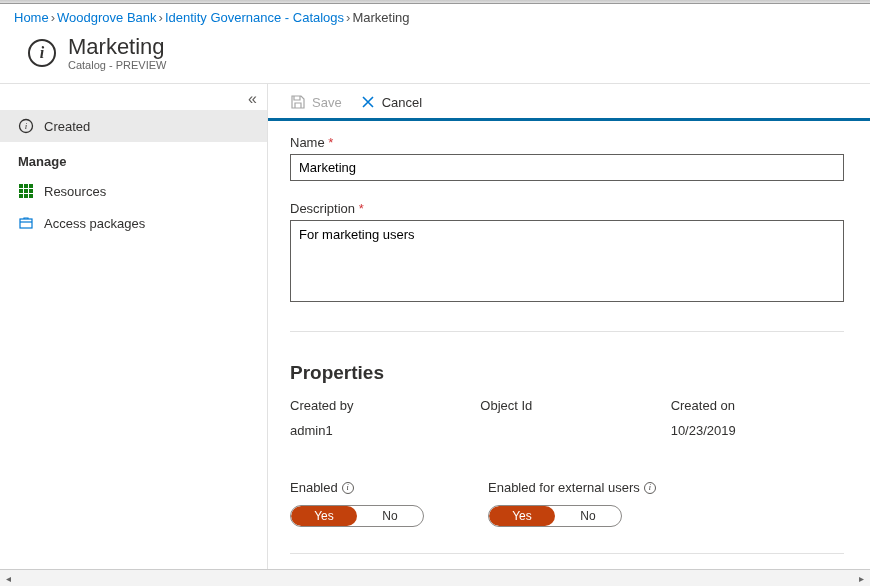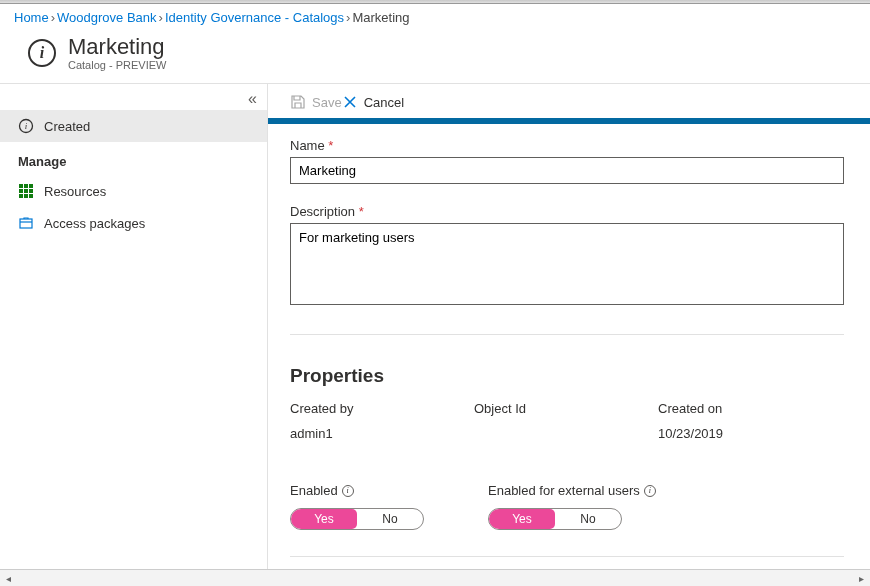--- a/index.html
+++ b/index.html
@@ -16,41 +16,41 @@
   hr.thin { border: none; border-top: 1px solid #e1e1e1; }
   .body { display: flex; height: calc(100% - 90px); }
   .sidebar { width: 268px; border-right: 1px solid #e1e1e1; position: relative; }
   .collapse { position: absolute; top: 6px; right: 10px; font-size: 16px; color: #605e5c; cursor: pointer; }
   .side-list { padding-top: 26px; }
   .side-item { display: flex; align-items: center; gap: 10px; padding: 8px 18px; cursor: pointer; font-size: 13px; }
   .side-item.active { background: #eaeaea; }
   .side-header { padding: 12px 18px 6px; font-weight: 600; font-size: 13px; }
   .icon { width: 16px; height: 16px; display: inline-flex; align-items: center; justify-content: center; }
   .main { flex: 1; padding: 0 0 0 0; overflow: auto; }
-  .toolbar { display: flex; align-items: center; padding: 10px 22px 8px; border-bottom: 6px solid #0369a1; }
+  .toolbar { display: flex; align-items: center; gap: 18px; padding: 10px 22px 8px; border-bottom: 3px solid #0369a1; }
   .tool-btn { display: flex; align-items: center; gap: 6px; cursor: pointer; font-size: 13px; }
   .tool-btn.disabled { color: #a6a6a6; cursor: default; }
   .form { padding: 14px 22px; }
   .label { font-size: 13px; margin-bottom: 4px; }
   .req { color: #d13438; }
   .text-input { width: 554px; border: 1px solid #605e5c; padding: 5px 8px; font-size: 13px; font-family: inherit; }
   .text-area { width: 554px; height: 82px; border: 1px solid #605e5c; padding: 6px 8px; font-size: 13px; font-family: inherit; resize: none; }
   .spacer { height: 20px; }
   h2.props { font-size: 19px; font-weight: 700; margin: 30px 0 14px; }
-  .prop-row { display: flex; gap: 0; }
+  .prop-row { display: flex; gap: 13px; }
   .prop-col { width: 184px; }
   .prop-label { font-size: 13px; color: #323130; margin-bottom: 10px; }
   .prop-value { font-size: 13px; }
   .toggle-row { display: flex; gap: 14px; margin-top: 42px; }
   .toggle-block { width: 184px; }
   .toggle-label { display: flex; align-items: center; gap: 4px; margin-bottom: 10px; font-size: 13px; }
   .info-dot { width: 12px; height: 12px; border: 1px solid #605e5c; border-radius: 50%; display:inline-flex; align-items:center; justify-content:center; font-size: 8px; font-family: Georgia, serif; font-style: italic; cursor: pointer; }
   .pill-toggle { display: flex; width: 134px; height: 22px; border: 1px solid #8a8886; border-radius: 11px; overflow: hidden; cursor: pointer; }
   .pill-half { flex:1; display:flex; align-items:center; justify-content:center; font-size: 12px; }
-  .pill-half.active { background: #ec4899; color: #fff; border-radius: 5px; }
+  .pill-half.active { background: #c2410c; color: #fff; border-radius: 10px; }
   .divider { border-top: 1px solid #e1e1e1; margin-top: 26px; width: 554px; }
   .bottom-scroll { position:absolute; bottom:0; left:0; right:0; height:17px; background:#f3f3f3; border-top:1px solid #ccc; display:flex; align-items:center; }
   .scroll-arrow { width:17px; height:17px; display:flex; align-items:center; justify-content:center; color:#666; font-size:10px; cursor:pointer; }
   .scroll-track { flex:1; }
 </style>
 </head>
 <body>
 
 <div class="topbar"></div>
 

